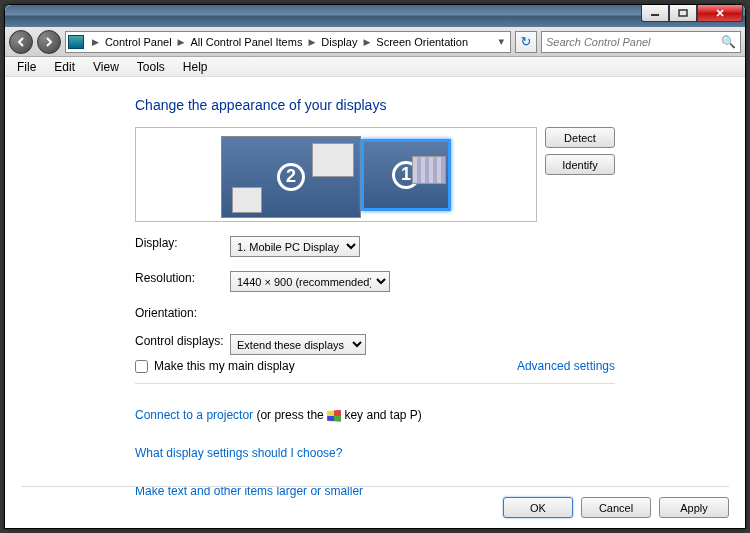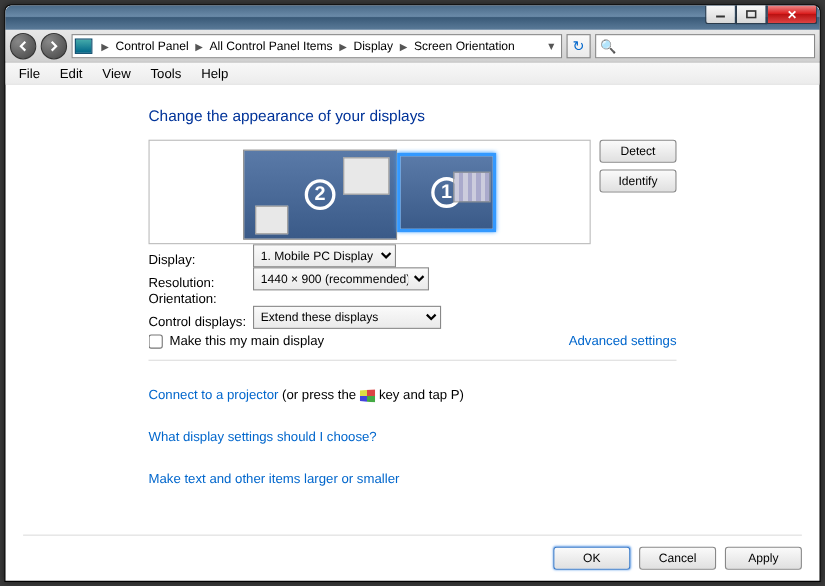--- a/index.html
+++ b/index.html
@@ -30,27 +30,27 @@
 .preview-row { display: flex; gap: 8px; }
 .preview { flex: 1; height: 95px; border: 1px solid #bbb; background: #fff; display: flex; align-items: center; justify-content: center; gap: 0; position: relative; }
 .monitor { background: linear-gradient(#5a7aa8, #3a5a88); border: 1px solid #888; position: relative; display: flex; align-items: center; justify-content: center; }
 .monitor.m2 { width: 140px; height: 82px; margin-top: 4px; }
 .monitor.m1 { width: 90px; height: 72px; border: 3px solid #3399ff; box-shadow: 0 0 4px #3399ff; }
 .mon-num { width: 28px; height: 28px; border-radius: 50%; border: 3px solid #fff; color: #fff; font-size: 18px; font-weight: bold; display: flex; align-items: center; justify-content: center; }
 .mon-win { position: absolute; background: #e8e8e8; border: 1px solid #999; }
 .side-btns { display: flex; flex-direction: column; gap: 6px; }
 .btn { min-width: 70px; height: 21px; background: linear-gradient(#fafafa, #e0e0e0); border: 1px solid #888; border-radius: 3px; font-size: 11px; cursor: pointer; padding: 0 12px; }
 .btn.default { border-color: #3a7ac8; box-shadow: 0 0 2px #5a9ae8; padding-left: 12px; }
-.form-row { display: flex; align-items: flex-end; }
+.form-row { display: flex; align-items: flex-start; margin-top: 14px; }
 .form-label { width: 95px; }
 select { font-size: 11px; height: 21px; border: 1px solid #888; background: linear-gradient(#fafafa, #eaeaea); padding: 0 2px; }
 .sel-display { width: 130px; }
 .sel-res { width: 160px; }
 .sel-orient { width: 110px; }
-.sel-mult { width: 171px; }
+.sel-mult { width: 136px; }
 .check-row { display: flex; align-items: center; margin-top: 4px; justify-content: space-between; }
 .check-row label { display: flex; align-items: center; gap: 6px; }
 .check-row input { width: 13px; height: 13px; }
 .link { color: #0066cc; cursor: pointer; }
 .sep { border-top: 1px solid #ddd; margin: 10px 0; }
 .helper { margin: 24px 0; font-size: 12px; }
 .winkey { display: inline-block; width: 14px; height: 12px; vertical-align: middle; position: relative; }
 .winkey::before { content: ""; position: absolute; inset: 0; background: conic-gradient(#d44 0 25%, #4a4 0 50%, #44d 0 75%, #dd4 0); clip-path: polygon(0 10%, 100% 0, 100% 100%, 0 90%); }
 .footer { position: absolute; bottom: 10px; right: 16px; display: flex; gap: 8px; border-top: 1px solid #ddd; padding-top: 10px; left: 16px; justify-content: flex-end; }
 </style>
@@ -92,20 +92,21 @@
       <span class="chev">▶</span>
       <span class="crumb">All Control Panel Items</span>
       <span class="chev">▶</span>
       <span class="crumb">Display</span>
       <span class="chev">▶</span>
       <span class="crumb">Screen Orientation</span>
       <span class="addr-drop">▾</span>
     </div>
     <div class="refresh">↻</div>
     <div class="searchbox">
+      <input placeholder="Search Control Panel" style="">
       <span class="mag">🔍</span>
     </div>
   </div>
 
   <div class="menubar">
     <span>File</span>
     <span>Edit</span>
     <span>View</span>
     <span>Tools</span>
     <span>Help</span>

